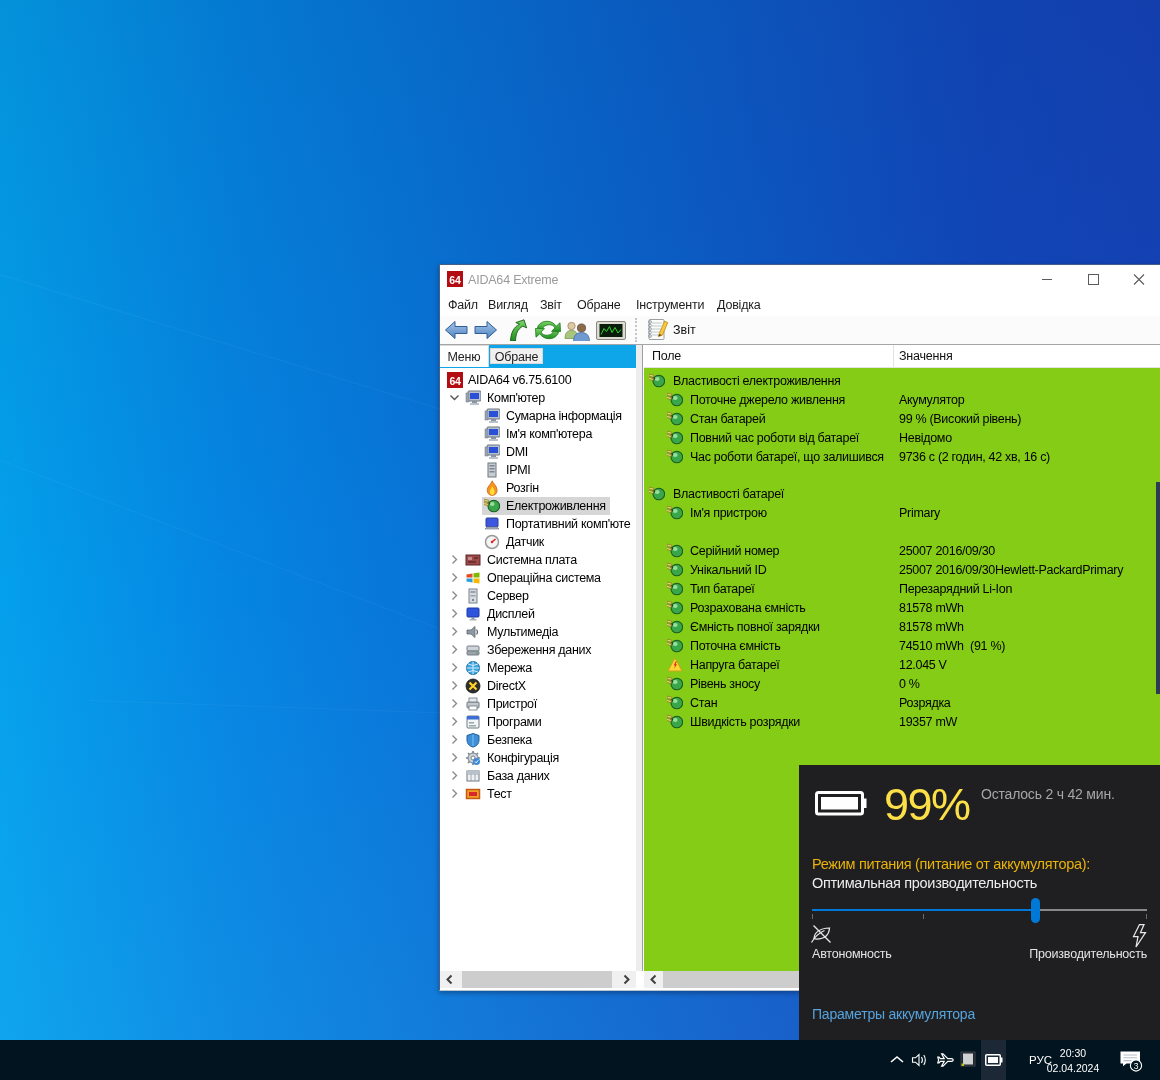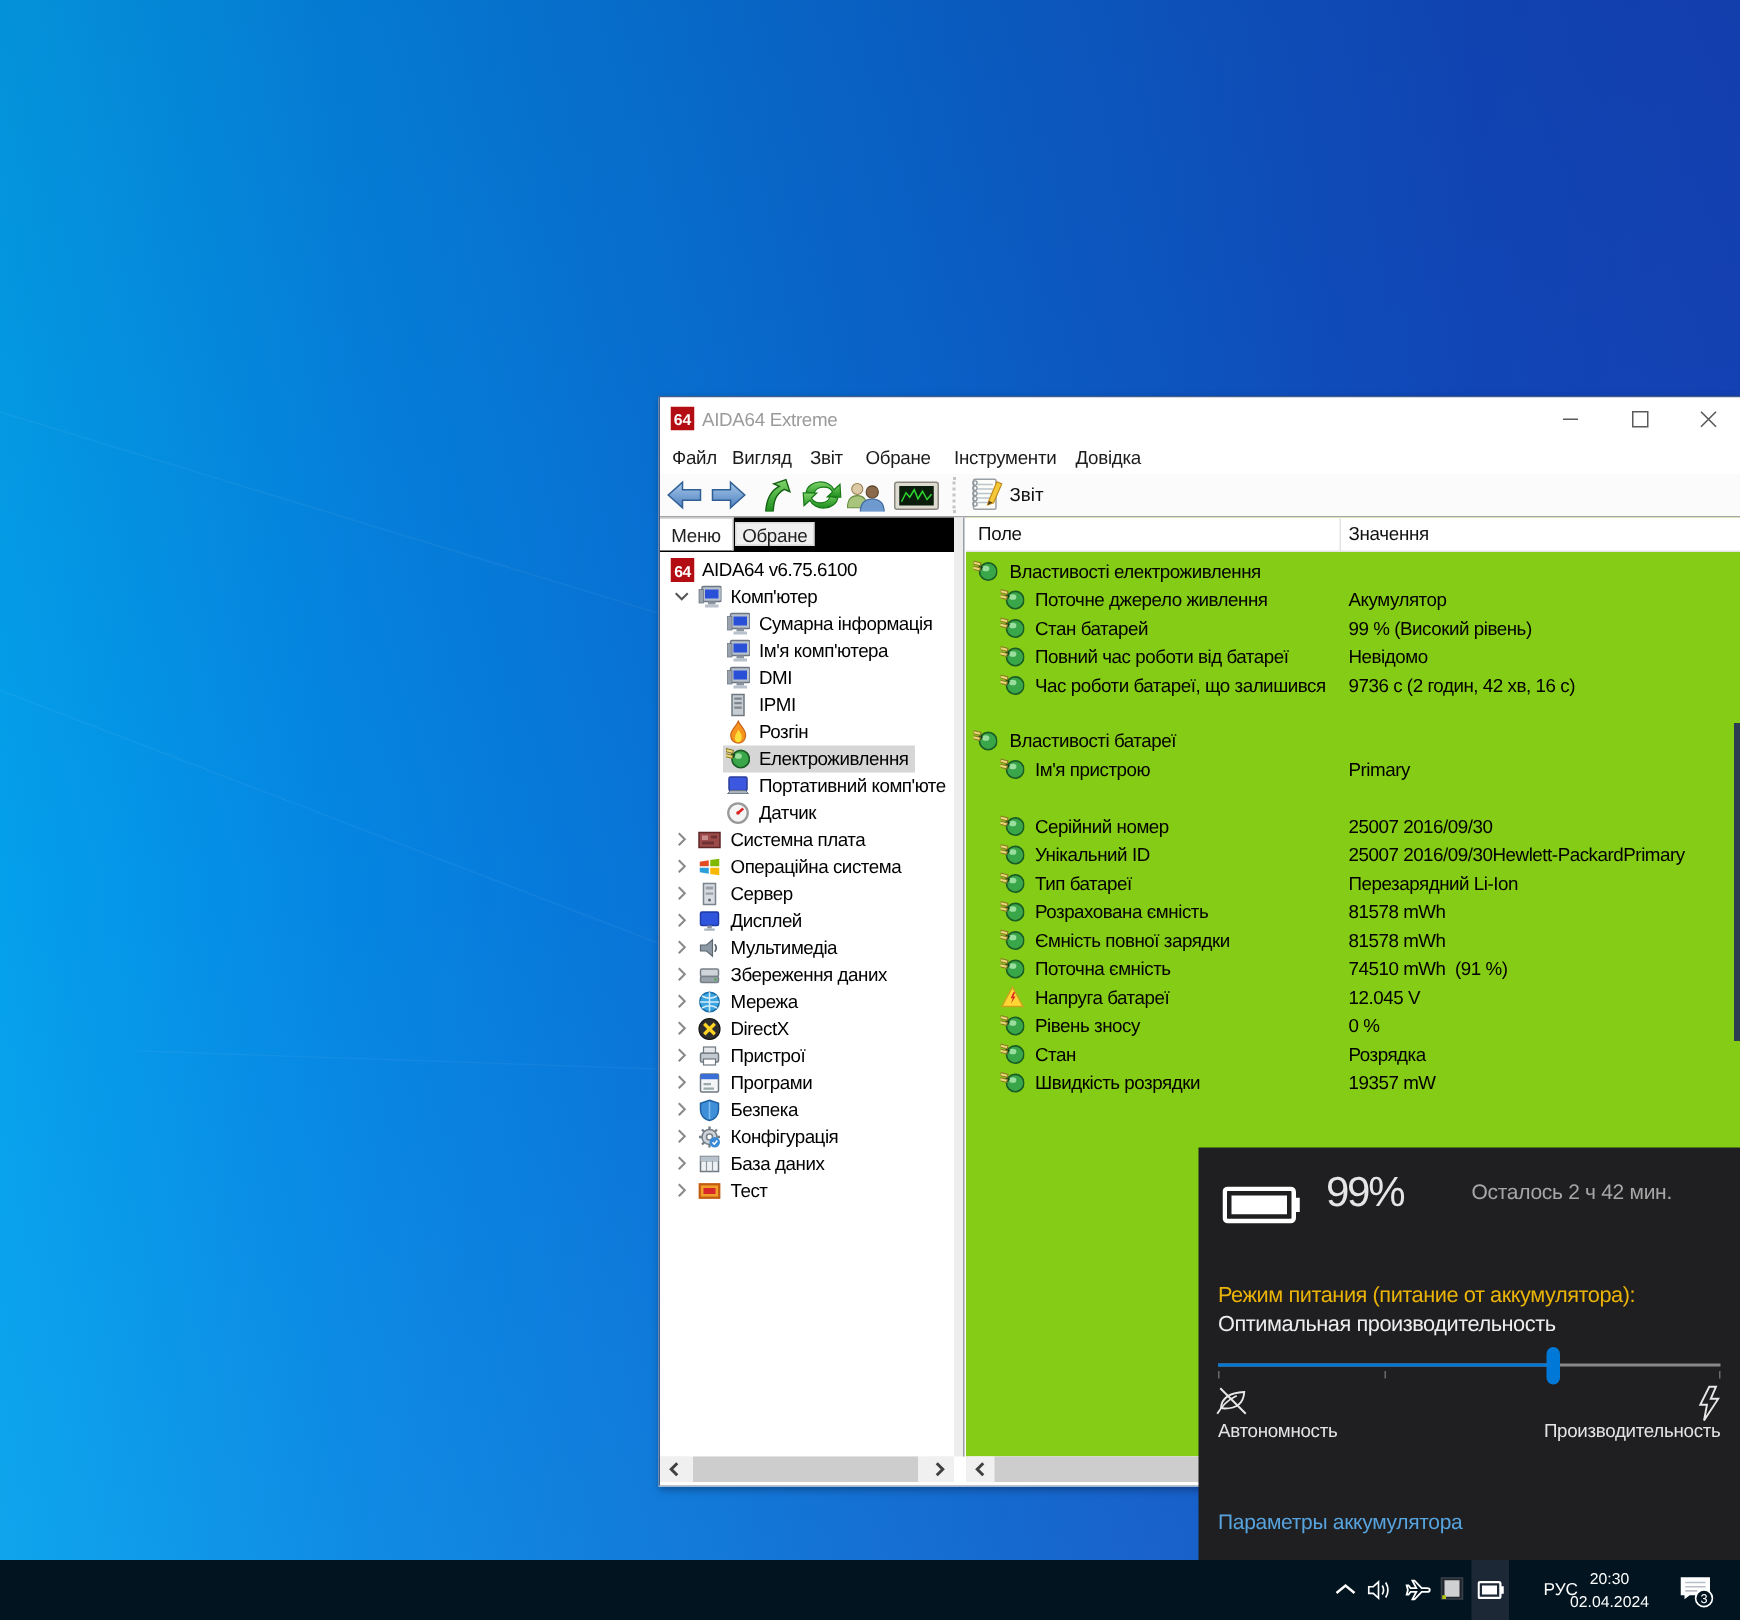--- a/index.html
+++ b/index.html
@@ -15,21 +15,21 @@
 #title .txt{position:absolute;left:28px;top:8px;font-size:12.5px;letter-spacing:-0.2px;color:#9b9b9b;}
 .capbtn{position:absolute;top:0;height:29px;width:46px;color:#5b5b5b;}
 
 .menu{position:absolute;top:33px;height:16px;font-size:12.5px;letter-spacing:-0.2px;color:#1c1c1c;white-space:nowrap;}
 
 #toolbar{position:absolute;left:0;top:51px;width:100%;height:29px;background:#fbfbfb;border-bottom:1px solid #a5a5a5;}
 #tsep{position:absolute;left:195px;top:2px;height:24px;width:0;border-left:2px dotted #c5c5c5;}
 #zvit{position:absolute;left:233px;top:7px;font-size:12.5px;color:#111;}
 
 #lpane{position:absolute;left:0;top:80px;width:196px;height:626px;background:#fff;}
-#tabrow{position:absolute;left:0;top:0;width:196px;height:23px;background:#000000;}
+#tabrow{position:absolute;left:0;top:0;width:196px;height:23px;background:#0ea5e9;}
 .tab{position:absolute;top:3px;height:20px;font-size:12.5px;letter-spacing:-0.2px;color:#222;text-align:center;line-height:20px;}
 #tab1{left:0;top:0;height:22px;width:49px;background:#fff;border:1px solid #d9d9d9;border-left:none;border-bottom:none;z-index:2;line-height:22px;}
 #tab2{left:50px;top:3px;height:16px;width:53px;background:#f0f0f0;border:1px solid #d9d9d9;line-height:16px;}
 .trow{position:absolute;left:0;width:198px;height:18px;line-height:18px;font-size:12.5px;letter-spacing:-0.3px;color:#000;white-space:nowrap;}
 .trow .ar{position:absolute;left:9px;top:3px;width:11px;height:11px;}
 .trow .ic{position:absolute;top:1px;width:16px;height:16px;}
 .trow .tx{position:absolute;top:0;}
 #sel{position:absolute;left:42px;width:128px;height:18px;background:#d6d6d6;}
 
 .hscroll{position:absolute;top:706px;height:17px;background:#f0f0f0;}
@@ -39,21 +39,21 @@
 #rpane{position:absolute;left:204px;top:80px;width:516px;height:626px;background:#84cc16;}
 #rhdr{position:absolute;left:0;top:0;width:516px;height:23px;background:#fff;border-bottom:1px solid #e3e3e3;font-size:12.5px;letter-spacing:-0.2px;color:#111;}
 .rrow{position:absolute;left:0;width:516px;height:19px;line-height:19px;font-size:12.5px;letter-spacing:-0.3px;color:#000;white-space:nowrap;}
 .rrow .ic{position:absolute;top:1px;width:16px;height:16px;}
 .rrow .lab{position:absolute;top:0;}
 .rrow .val{position:absolute;left:255px;top:0;}
 #vthumb{position:absolute;left:716px;top:217px;width:4px;height:212px;background:#2c3a52;}
 #splitter{position:absolute;left:196px;top:80px;width:7px;height:626px;background:#ededed;border-right:1px solid #9aa0a6;}
 
 #flyout{position:absolute;left:799px;top:765px;width:361px;height:275px;background:#1f1f21;z-index:5;}
-#fly99{position:absolute;left:85px;top:14px;font-size:28px;color:#e5e5e5;letter-spacing:-1.5px;}
+#fly99{position:absolute;left:85px;top:14px;font-size:45px;color:#fde047;letter-spacing:-1.5px;}
 #flyrem{position:absolute;left:182px;top:21px;font-size:14px;letter-spacing:-0.2px;color:#a6a6a6;text-align:right;}
 #flyl1{position:absolute;left:13px;top:91px;font-size:14.5px;letter-spacing:-0.3px;color:#eab308;}
 #flyl2{position:absolute;left:13px;top:110px;font-size:14.5px;letter-spacing:-0.3px;color:#ededed;}
 #track{position:absolute;left:13px;top:144px;width:335px;height:2px;background:#898989;}
 #trackb{position:absolute;left:13px;top:144px;width:219px;height:2px;background:#0078d7;}
 #thumbv{position:absolute;left:232px;top:133px;width:9px;height:25px;border-radius:4.5px;background:#0078d7;}
 .tick{position:absolute;top:149px;width:1px;height:5px;background:#6a6a6a;}
 #flylab1{position:absolute;left:13px;top:182px;font-size:12.5px;letter-spacing:-0.2px;color:#e4e4e4;}
 #flylab2{position:absolute;right:13px;top:182px;font-size:12.5px;letter-spacing:-0.2px;color:#e4e4e4;}
 #flylink{position:absolute;left:13px;top:241px;font-size:14px;letter-spacing:-0.2px;color:#56a3dd;}

